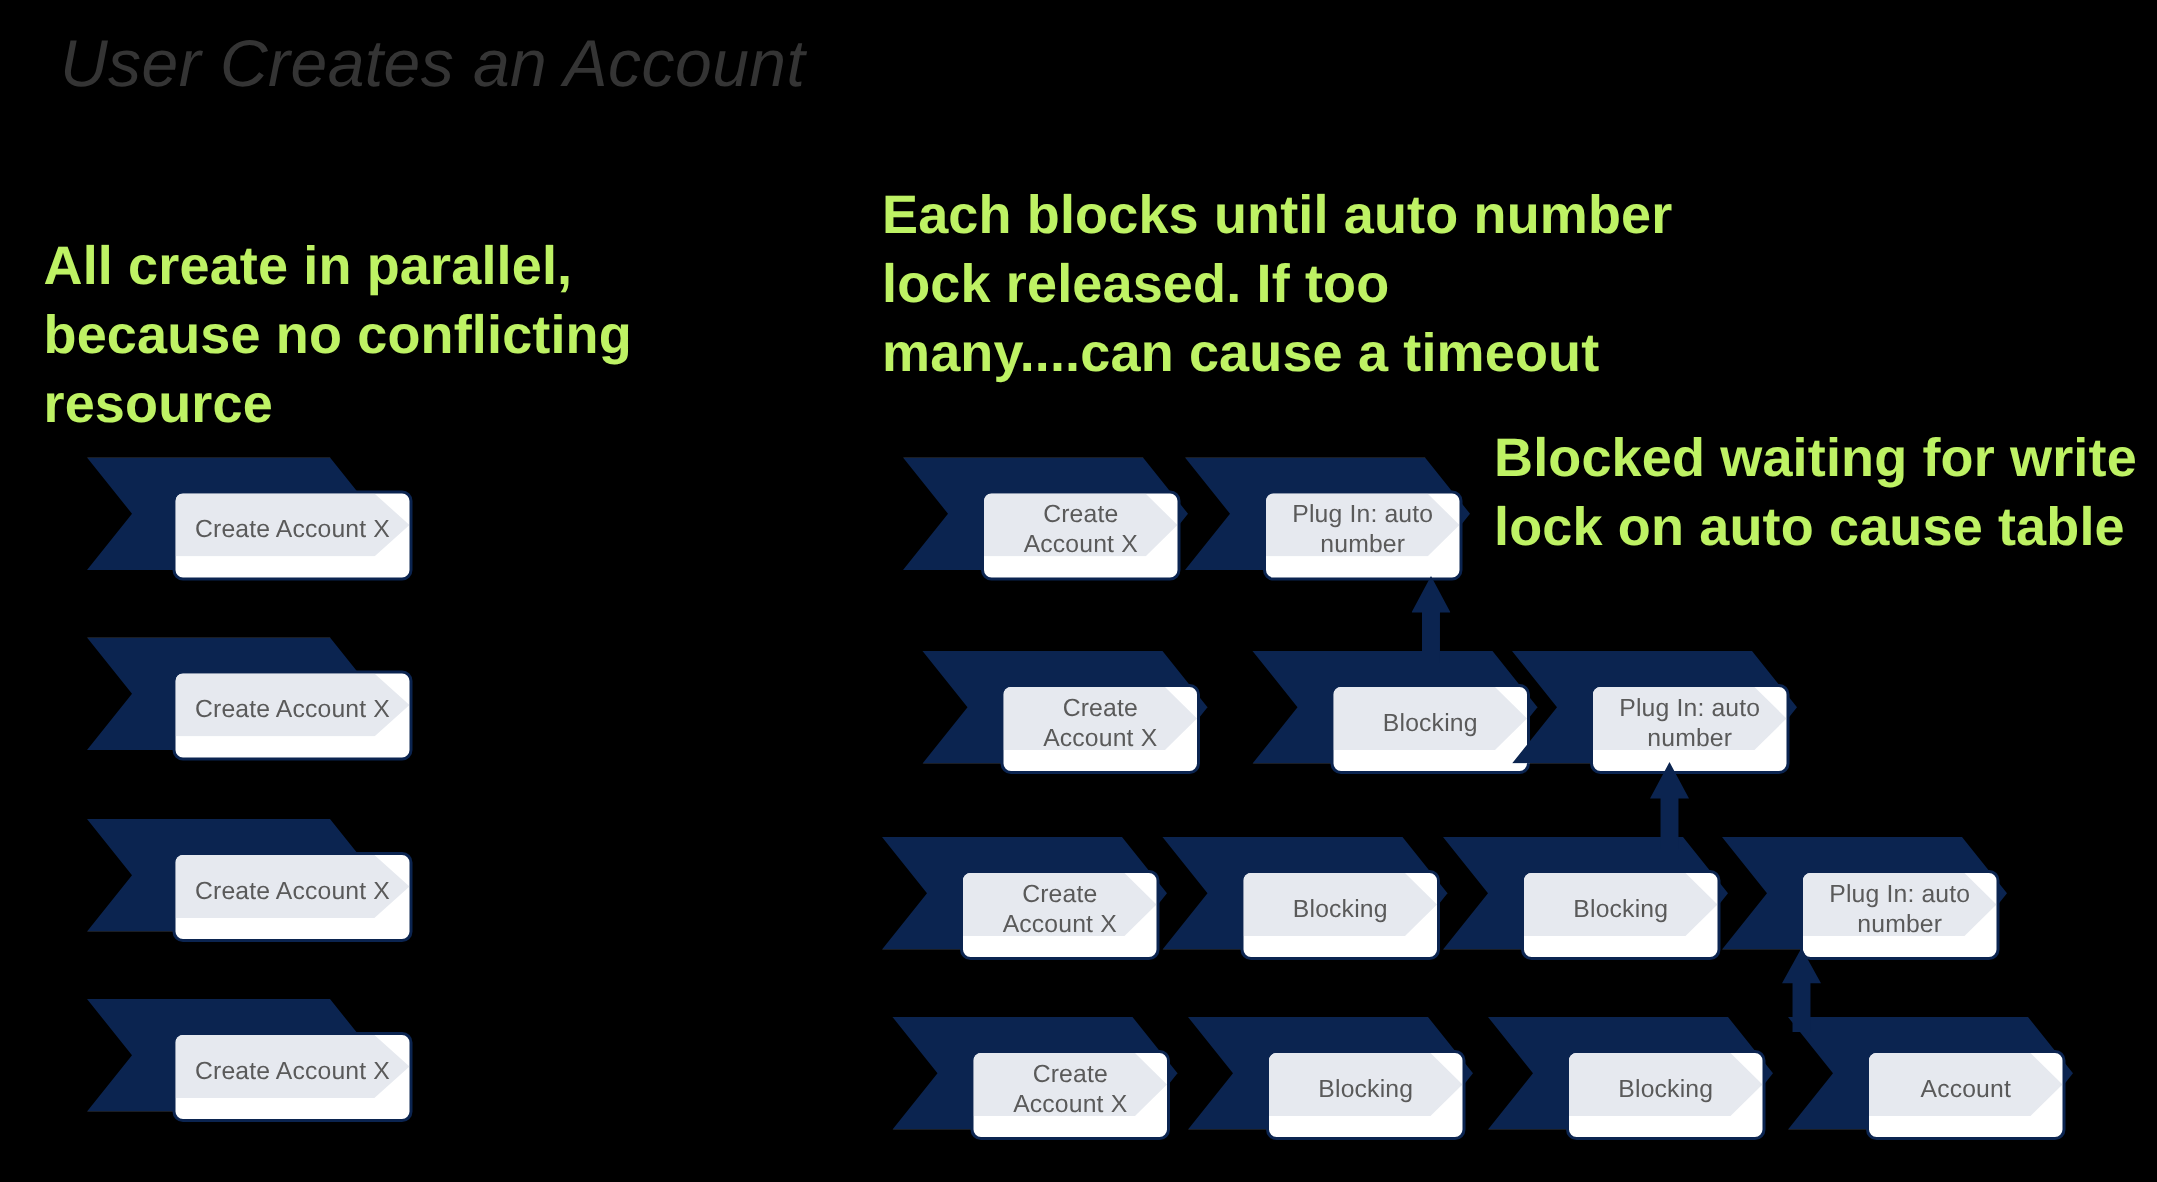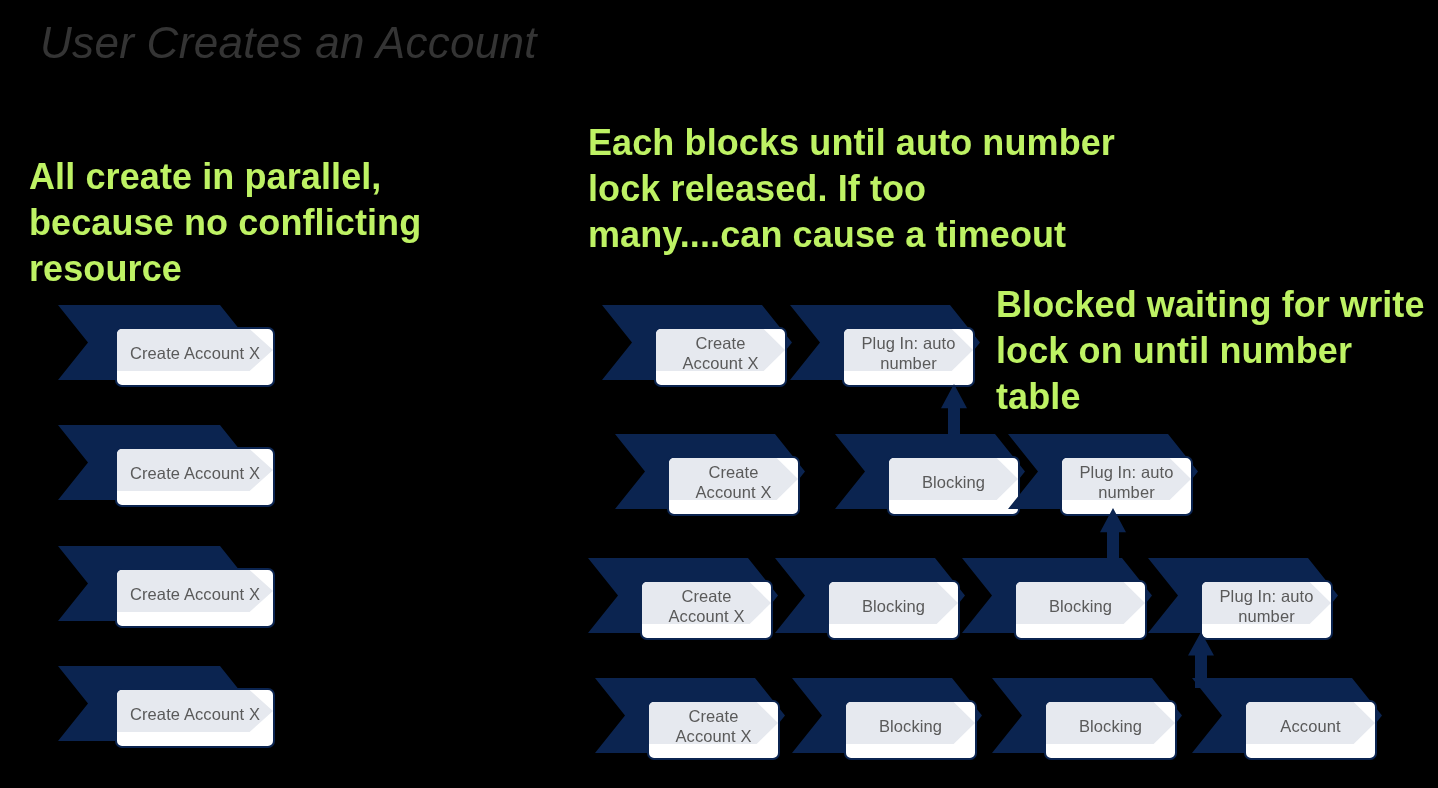--- a/index.html
+++ b/index.html
@@ -106,21 +106,21 @@
 <body>
 
 <div class="slide">
 
   <div class="title">User Creates an Account</div>
 
   <div class="note note-left">All create in parallel, because no conflicting resource</div>
 
   <div class="note note-mid">Each blocks until auto number lock released. If too many....can cause a timeout</div>
 
-  <div class="note note-right">Blocked waiting for write lock on until number table</div>
+  <div class="note note-right">Blocked waiting for write lock on auto cause table</div>
 
   <div id="left-col">
       <div>
         <div class="step" style="left: 0px; top: 0px;">
           <div class="chev-back" style="left: 58px; top: 305px; width: 192px; height: 75px; clip-path: polygon(0% 0%, 84.375% 0%, 100% 50%, 84.375% 100%, 0% 100%, 15.625% 50%);"></div>
           <div class="chev-card" style="left: 115px; top: 327px; width: 160px; height: 60px;">
             <div class="chev-tint" style="height: 42px; clip-path: polygon(0% 0%, 85% 0%, 100% 50%, 85% 100%, 0% 100%);"></div>
             <div class="chev-label" style="margin-top: -8px;">Create Account X</div>
           </div>
         </div>

